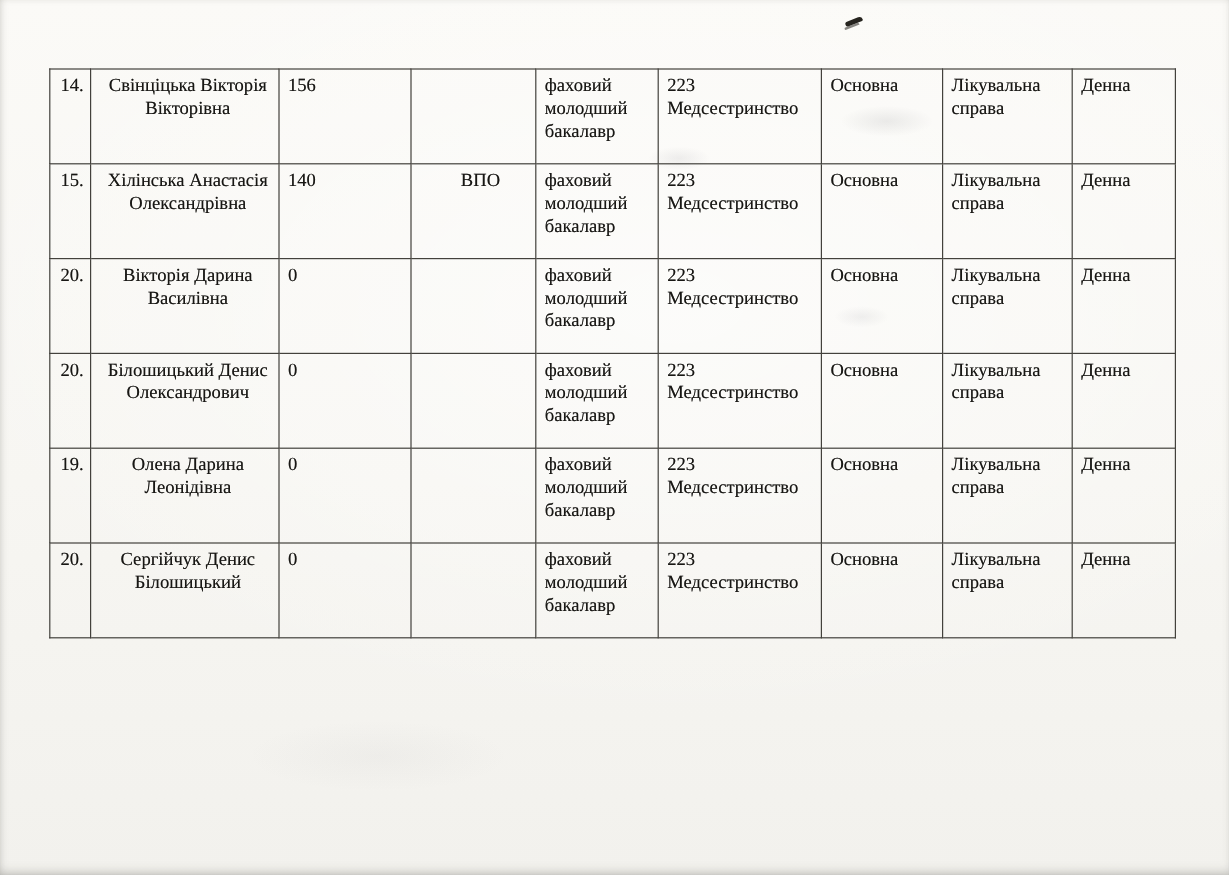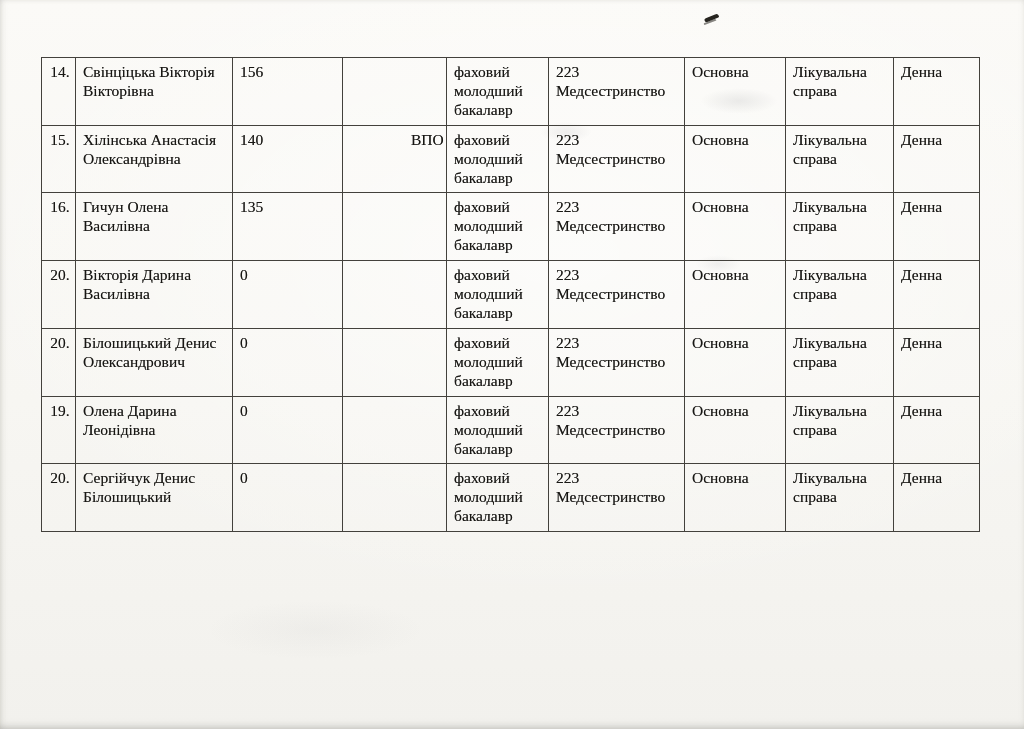--- a/index.html
+++ b/index.html
@@ -46,22 +46,22 @@
     border:1px solid #43413c;
     vertical-align:top;
     font-size:15.5px;line-height:19px;
     color:#181714;
     text-shadow:0 0 0.4px rgba(20,20,20,0.55);
     padding:4px 4px 0 7px;
     overflow:hidden;
   }
   .admission-table tr{height:59.375px;}
   td.c-num{padding-left:4px;padding-right:1px;text-align:center;}
-  td.c-name{padding-right:2px;}
-  td.c-category{padding-left:68px;}
+  td.c-name{padding-right:2px;text-align:center;}
+  td.c-category{padding-left:41px;}
 </style>
 </head>
 <body>
 
 <div class="scan-page">
   <div class="ink-mark"></div>
   <div class="smudge s1"></div>
   <div class="smudge s2"></div>
   <div class="smudge s3"></div>
   <div class="smudge s4"></div>
@@ -88,31 +88,20 @@
         <td class="c-specialty">223 Медсестринство</td>
         <td class="c-basis">Основна</td>
         <td class="c-program">Лікувальна справа</td>
         <td class="c-form">Денна</td>
       </tr>
       <tr>
         <td class="c-num">15.</td>
         <td class="c-name">Хілінська Анастасія Олександрівна</td>
         <td class="c-score">140</td>
         <td class="c-category">ВПО</td>
-        <td class="c-degree">фаховий молодший бакалавр</td>
-        <td class="c-specialty">223 Медсестринство</td>
-        <td class="c-basis">Основна</td>
-        <td class="c-program">Лікувальна справа</td>
-        <td class="c-form">Денна</td>
-      </tr>
-      <tr>
-        <td class="c-num">16.</td>
-        <td class="c-name">Гичун Олена Василівна</td>
-        <td class="c-score">135</td>
-        <td class="c-category"></td>
         <td class="c-degree">фаховий молодший бакалавр</td>
         <td class="c-specialty">223 Медсестринство</td>
         <td class="c-basis">Основна</td>
         <td class="c-program">Лікувальна справа</td>
         <td class="c-form">Денна</td>
       </tr>
       <tr>
         <td class="c-num">20.</td>
         <td class="c-name">Вікторія Дарина Василівна</td>
         <td class="c-score">0</td>

